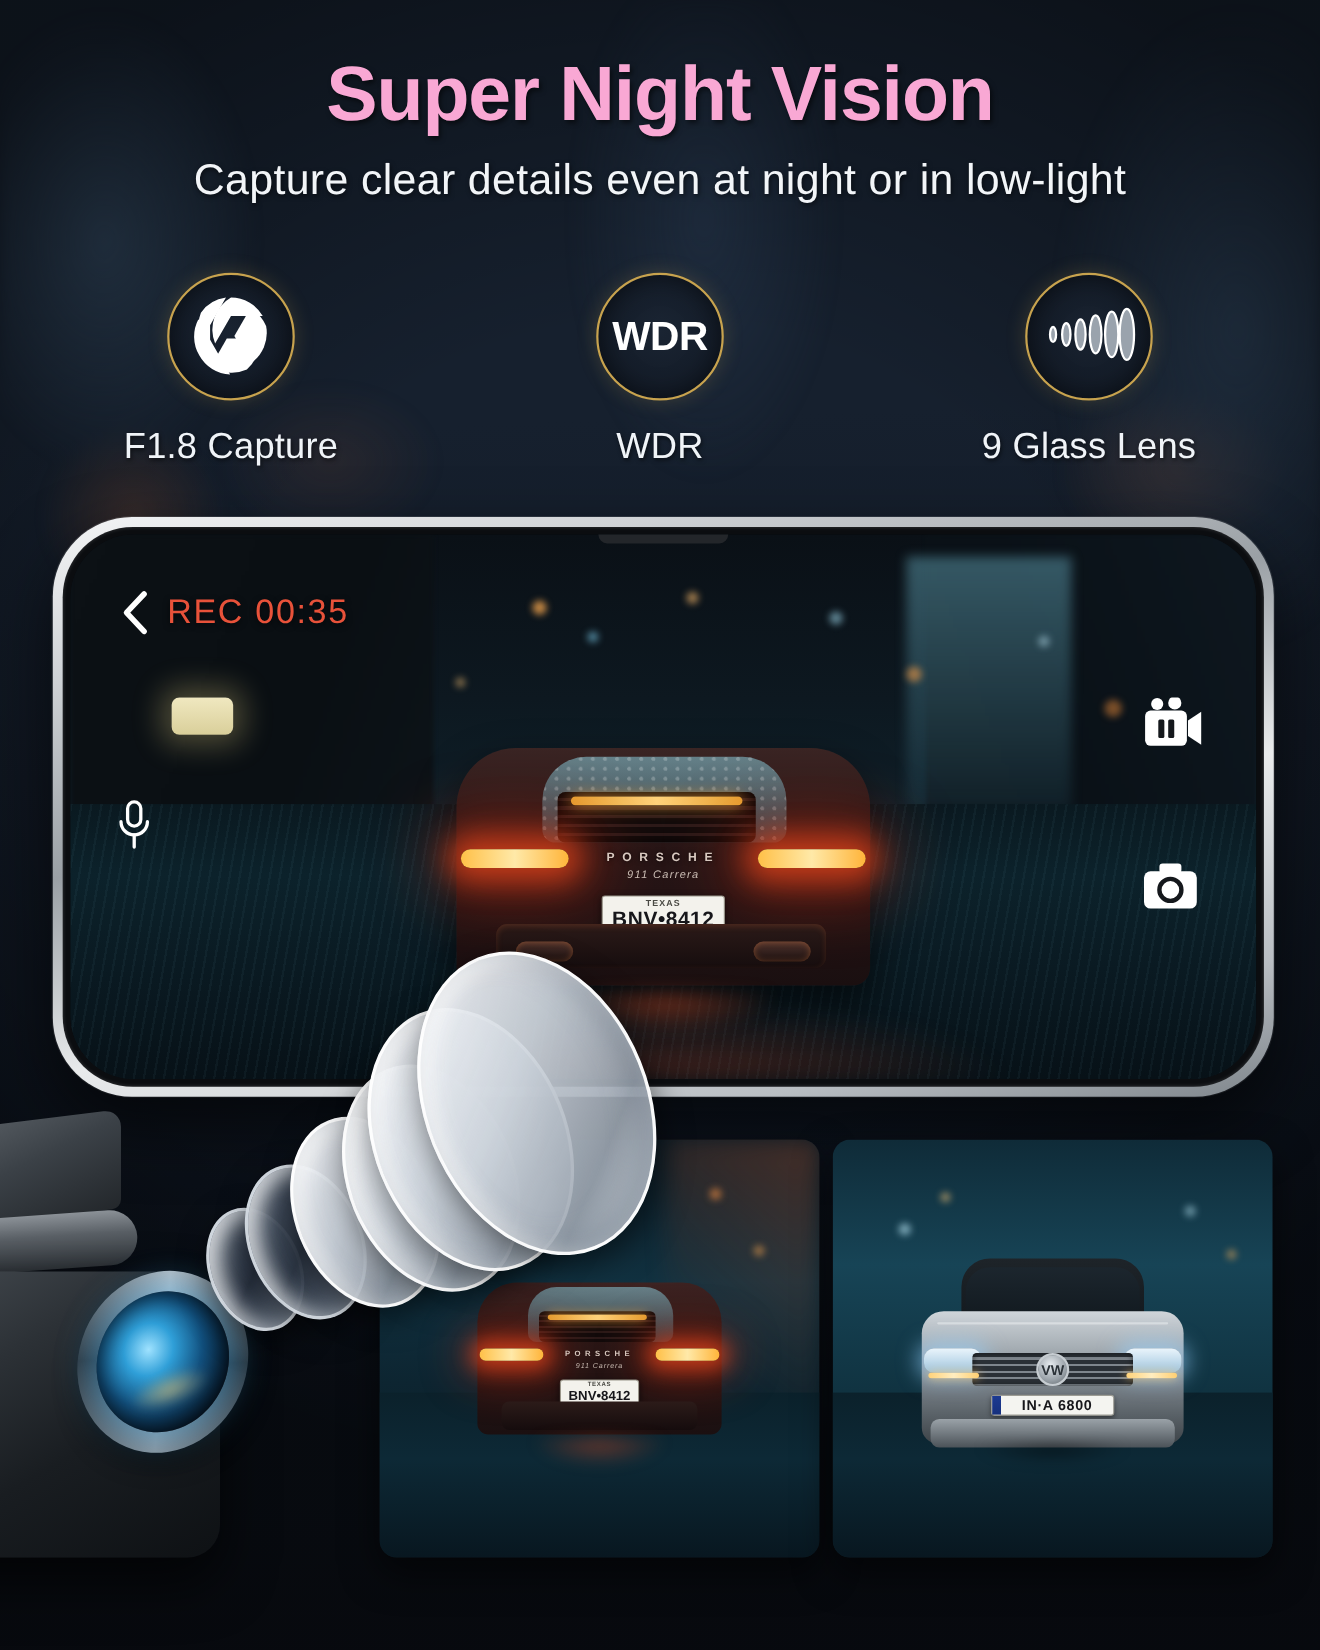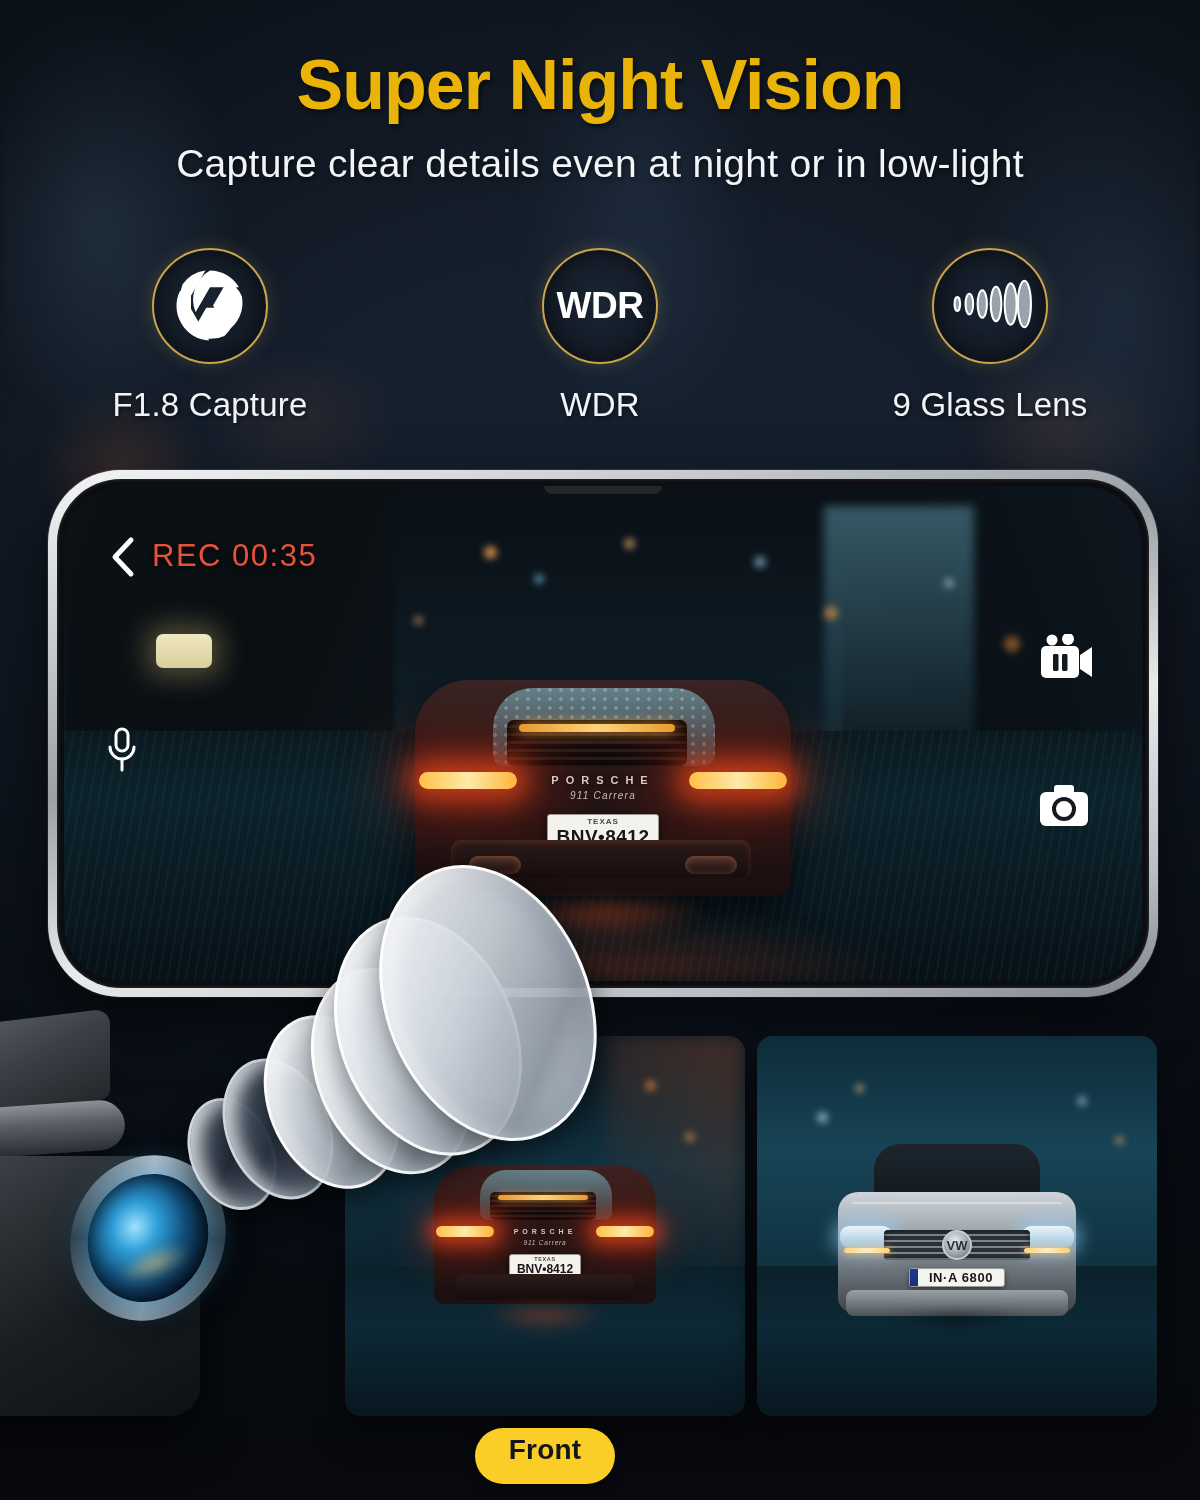--- a/index.html
+++ b/index.html
@@ -37,21 +37,21 @@
     filter:blur(10px);
   }
   .bg-vignette {
     position:absolute; inset:0;
     background:radial-gradient(ellipse 860px 720px at 600px 620px, rgba(0,0,0,0) 45%, rgba(0,0,0,.45) 100%);
   }
 
   
   .header { position:absolute; left:0; top:0; width:1200px; text-align:center; z-index:20; }
   .title {
-    font-size:70px; font-weight:bold; color:#eab308;
+    font-size:70px; font-weight:bold; color:#f9a8d4;
     letter-spacing:-1px; margin-top:50px; line-height:1;
     text-shadow:2px 3px 5px rgba(0,0,0,.55);
   }
   .subtitle {
     font-size:39px; color:#f2f5f8; font-weight:400;
     margin-top:22px; letter-spacing:.3px;
     text-shadow:1px 2px 5px rgba(0,0,0,.6);
   }
 
   
@@ -402,21 +402,21 @@
   }
   .tr-hl.l { left:8px; } .tr-hl.r { right:8px; }
   .tr-drl {
     position:absolute; top:104px; width:46px; height:5px; border-radius:3px;
     background:linear-gradient(90deg,#ffd27a,#ffedc0,#ffcf72);
     box-shadow:0 0 9px rgba(255,200,110,.85);
   }
   .tr-drl.l { left:12px; } .tr-drl.r { right:12px; }
   .plate-de {
     position:absolute; left:50%; top:124px; transform:translateX(-50%);
-    width:96px; padding:2px 0 2px 8px;
+    width:112px; padding:2px 0 2px 8px;
     background:#f4f4f0; border:1.5px solid #9c9c94; border-radius:3px;
     text-align:center; box-shadow:0 2px 5px rgba(0,0,0,.45);
   }
   .plate-de::before {
     content:""; position:absolute; left:0; top:0; bottom:0; width:8px;
     background:linear-gradient(180deg,#1c3a92 0%,#16307d 100%);
   }
   .plate-de .plate-num { font-size:13px; letter-spacing:.6px; }
   .tr-lowbump {
     position:absolute; left:14px; top:146px; width:222px; height:26px;
@@ -658,16 +658,13 @@
 <div class="lens-stack">
   <div class="lens-el dark" style="left:0px;  top:236px; width:84px;  height:116px;"></div>
   <div class="lens-el dark" style="left:36px; top:196px; width:104px; height:146px;"></div>
   <div class="lens-el" style="left:78px; top:152px; width:128px; height:180px;"></div>
   <div class="lens-el" style="left:126px;top:104px; width:152px; height:214px;"></div>
   <div class="lens-el" style="left:150px;top:52px;  width:176px; height:248px;"></div>
   <div class="lens-el" style="left:196px;top:0px;   width:204px; height:286px;"></div>
 </div>
 
 <div class="badges">
-  <div class="badge-wrap">
-    <div class="badge">Front</div>
-  </div>
 </div>
 
 </body></html>

